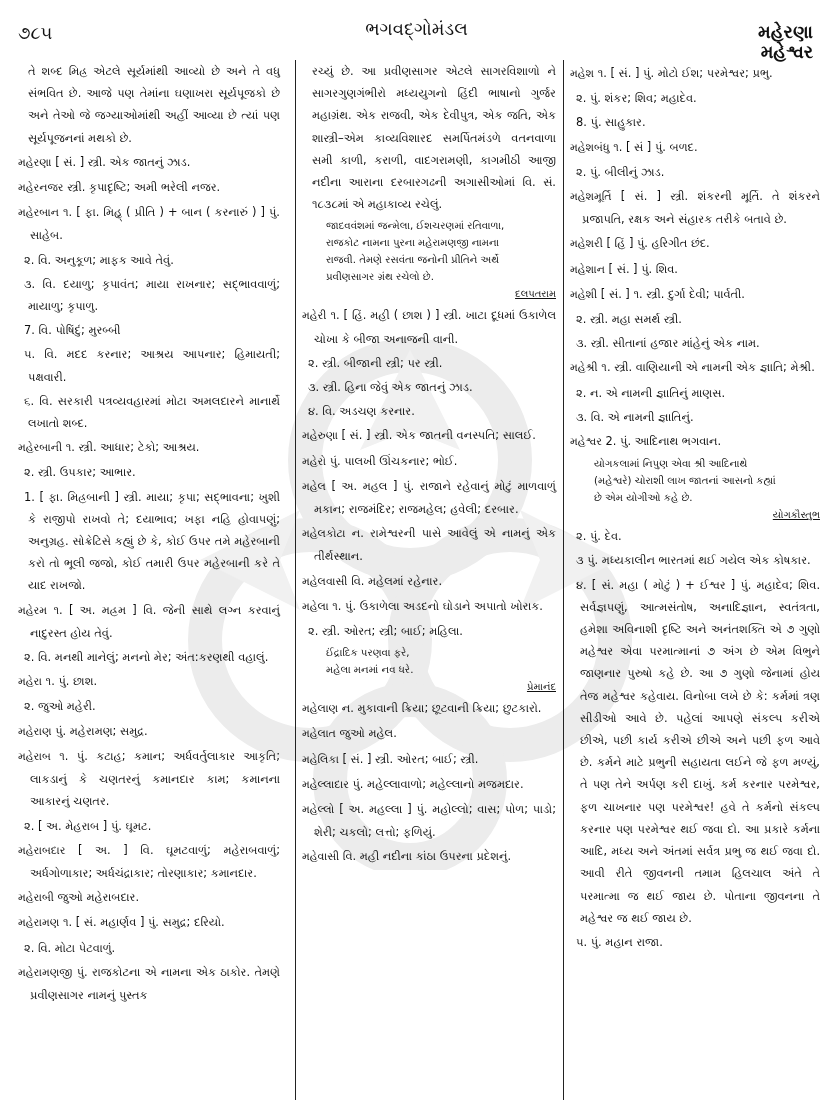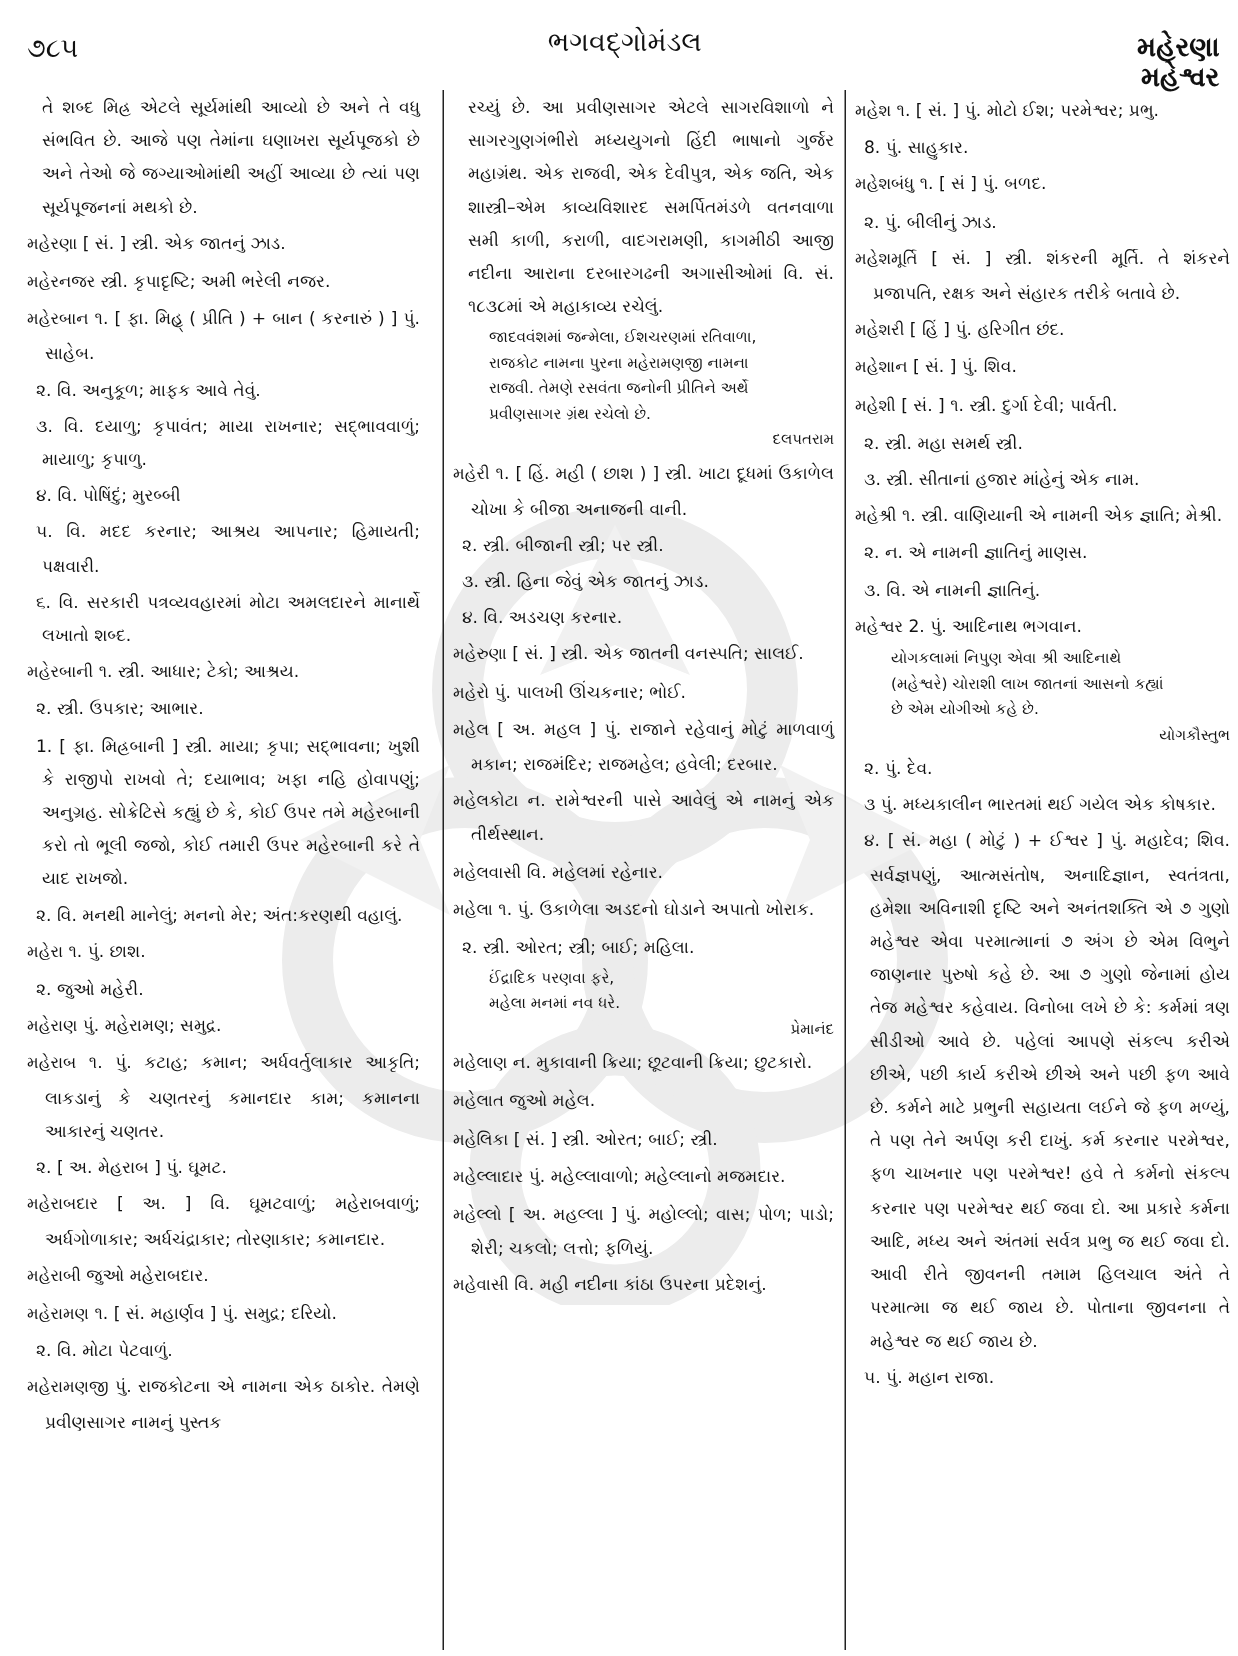--- a/index.html
+++ b/index.html
@@ -20,21 +20,21 @@
   .col3 { left: 556px; width: 250px; }
   .sep { position: absolute; top: 0; width: 1px; background: #222; }
   .sep1 { left: 281px; height: 1040px; }
   .sep2 { left: 549px; height: 1040px; }
   p { margin: 0; text-align: justify; }
   .entry { text-indent: -12px; padding-left: 12px; margin-top: 2px; }
   .sub { padding-left: 10px; text-indent: -4px; margin-top: 2px; }
   .cont { padding-left: 10px; }
   .hw { font-weight: normal; font-size: 11px; }
   .quote { padding-left: 24px; font-size: 10.2px; line-height: 17px; margin: 2px 0; }
-  .attrib { text-align: right; font-size: 10px; }
+  .attrib { text-align: right; font-size: 10px; text-decoration: underline; }
 </style>
 </head>
 <body>
 
 <div class="page">
 
   <svg class="watermark" viewBox="0 0 500 560">
     <g fill="none" stroke="#ececec" stroke-width="34">
       <circle cx="250" cy="150" r="105"></circle>
       <circle cx="150" cy="330" r="105"></circle>
@@ -58,26 +58,27 @@
   </div>
 
   <div class="columns">
     <div class="col col1" id="col-0">
         <p class="cont"><span>તે શબ્દ મિહ્ર એટલે સૂર્યમાંથી આવ્યો છે અને તે વધુ સંભવિત છે. આજે પણ તેમાંના ઘણાખરા સૂર્યપૂજકો છે અને તેઓ જે જગ્યાઓમાંથી અહીં આવ્યા છે ત્યાં પણ સૂર્યપૂજનનાં મથકો છે.</span></p>
         <p class="entry"><span class="hw">મહેરણા</span><span> [ સં. ] સ્ત્રી. એક જાતનું ઝાડ.</span></p>
         <p class="entry"><span class="hw">મહેરનજર</span><span> સ્ત્રી. કૃપાદૃષ્ટિ; અમી ભરેલી નજર.</span></p>
         <p class="entry"><span class="hw">મહેરબાન</span><span> ૧. [ ફા. મિહ્ર્ ( પ્રીતિ ) + બાન ( કરનારું ) ] પું. સાહેબ.</span></p>
         <p class="sub"><span>૨. વિ. અનુકૂળ; માફક આવે તેવું.</span></p>
         <p class="sub"><span>૩. વિ. દયાળુ; કૃપાવંત; માયા રાખનાર; સદ્ભાવવાળું; માયાળુ; કૃપાળુ.</span></p>
-        <p class="sub"><span>૪. વિ. પોષિંદું; મુરબ્બી</span></p>
+        <p class="sub"><span>7. વિ. પોષિંદું; મુરબ્બી</span></p>
         <p class="sub"><span>૫. વિ. મદદ કરનાર; આશ્રય આપનાર; હિમાયતી; પક્ષવારી.</span></p>
         <p class="sub"><span>૬. વિ. સરકારી પત્રવ્યવહારમાં મોટા અમલદારને માનાર્થે લખાતો શબ્દ.</span></p>
         <p class="entry"><span class="hw">મહેરબાની</span><span> ૧. સ્ત્રી. આધાર; ટેકો; આશ્રય.</span></p>
         <p class="sub"><span>૨. સ્ત્રી. ઉપકાર; આભાર.</span></p>
         <p class="sub"><span>1. [ ફા. મિહ્રબાની ] સ્ત્રી. માયા; કૃપા; સદ્ભાવના; ખુશી કે રાજીપો રાખવો તે; દયાભાવ; ખફા નહિ હોવાપણું; અનુગ્રહ. સોક્રેટિસે કહ્યું છે કે, કોઈ ઉપર તમે મહેરબાની કરો તો ભૂલી જજો, કોઈ તમારી ઉપર મહેરબાની કરે તે યાદ રાખજો.</span></p>
+        <p class="entry"><span class="hw">મહેરમ</span><span> ૧. [ અ. મહ્રમ ] વિ. જેની સાથે લગ્ન કરવાનું નાદુરસ્ત હોય તેવું.</span></p>
         <p class="sub"><span>૨. વિ. મનથી માનેલું; મનનો મેર; અંત:કરણથી વહાલું.</span></p>
         <p class="entry"><span class="hw">મહેરા</span><span> ૧. પું. છાશ.</span></p>
         <p class="sub"><span>૨. જુઓ મહેરી.</span></p>
         <p class="entry"><span class="hw">મહેરાણ</span><span> પું. મહેરામણ; સમુદ્ર.</span></p>
         <p class="entry"><span class="hw">મહેરાબ</span><span> ૧. પું. કટાહ; કમાન; અર્ધવર્તુલાકાર આકૃતિ; લાકડાનું કે ચણતરનું કમાનદાર કામ; કમાનના આકારનું ચણતર.</span></p>
         <p class="sub"><span>૨. [ અ. મેહરાબ ] પું. ઘૂમટ.</span></p>
         <p class="entry"><span class="hw">મહેરાબદાર</span><span> [ અ. ] વિ. ઘૂમટવાળું; મહેરાબવાળું; અર્ધગોળાકાર; અર્ધચંદ્રાકાર; તોરણાકાર; કમાનદાર.</span></p>
         <p class="entry"><span class="hw">મહેરાબી</span><span> જુઓ મહેરાબદાર.</span></p>
         <p class="entry"><span class="hw">મહેરામણ</span><span> ૧. [ સં. મહાર્ણવ ] પું. સમુદ્ર; દરિયો.</span></p>
         <p class="sub"><span>૨. વિ. મોટા પેટવાળું.</span></p>
@@ -112,20 +113,21 @@
         <p class="entry"><span class="hw">મહેલાણ</span><span> ન. મુકાવાની ક્રિયા; છૂટવાની ક્રિયા; છુટકારો.</span></p>
         <p class="entry"><span class="hw">મહેલાત</span><span> જુઓ મહેલ.</span></p>
         <p class="entry"><span class="hw">મહેલિકા</span><span> [ સં. ] સ્ત્રી. ઓરત; બાઈ; સ્ત્રી.</span></p>
         <p class="entry"><span class="hw">મહેલ્લાદાર</span><span> પું. મહેલ્લાવાળો; મહેલ્લાનો મજમદાર.</span></p>
         <p class="entry"><span class="hw">મહેલ્લો</span><span> [ અ. મહલ્લા ] પું. મહોલ્લો; વાસ; પોળ; પાડો; શેરી; ચકલો; લત્તો; ફળિયું.</span></p>
         <p class="entry"><span class="hw">મહેવાસી</span><span> વિ. મહી નદીના કાંઠા ઉપરના પ્રદેશનું.</span></p>
       </div>
     <div class="sep sep2"></div>
     <div class="col col3" id="col-2">
         <p class="entry"><span class="hw">મહેશ</span><span> ૧. [ સં. ] પું. મોટો ઈશ; પરમેશ્વર; પ્રભુ.</span></p>
+        <p class="sub"><span>૨. પું. શંકર; શિવ; મહાદેવ.</span></p>
         <p class="sub"><span>8. પું. સાહુકાર.</span></p>
         <p class="entry"><span class="hw">મહેશબંધુ</span><span> ૧. [ સં ] પું. બળદ.</span></p>
         <p class="sub"><span>૨. પું. બીલીનું ઝાડ.</span></p>
         <p class="entry"><span class="hw">મહેશમૂર્તિ</span><span> [ સં. ] સ્ત્રી. શંકરની મૂર્તિ. તે શંકરને પ્રજાપતિ, રક્ષક અને સંહારક તરીકે બતાવે છે.</span></p>
         <p class="entry"><span class="hw">મહેશરી</span><span> [ હિં ] પું. હરિગીત છંદ.</span></p>
         <p class="entry"><span class="hw">મહેશાન</span><span> [ સં. ] પું. શિવ.</span></p>
         <p class="entry"><span class="hw">મહેશી</span><span> [ સં. ] ૧. સ્ત્રી. દુર્ગા દેવી; પાર્વતી.</span></p>
         <p class="sub"><span>૨. સ્ત્રી. મહા સમર્થ સ્ત્રી.</span></p>
         <p class="sub"><span>૩. સ્ત્રી. સીતાનાં હજાર માંહેનું એક નામ.</span></p>
         <p class="entry"><span class="hw">મહેશ્રી</span><span> ૧. સ્ત્રી. વાણિયાની એ નામની એક જ્ઞાતિ; મેશ્રી.</span></p>

